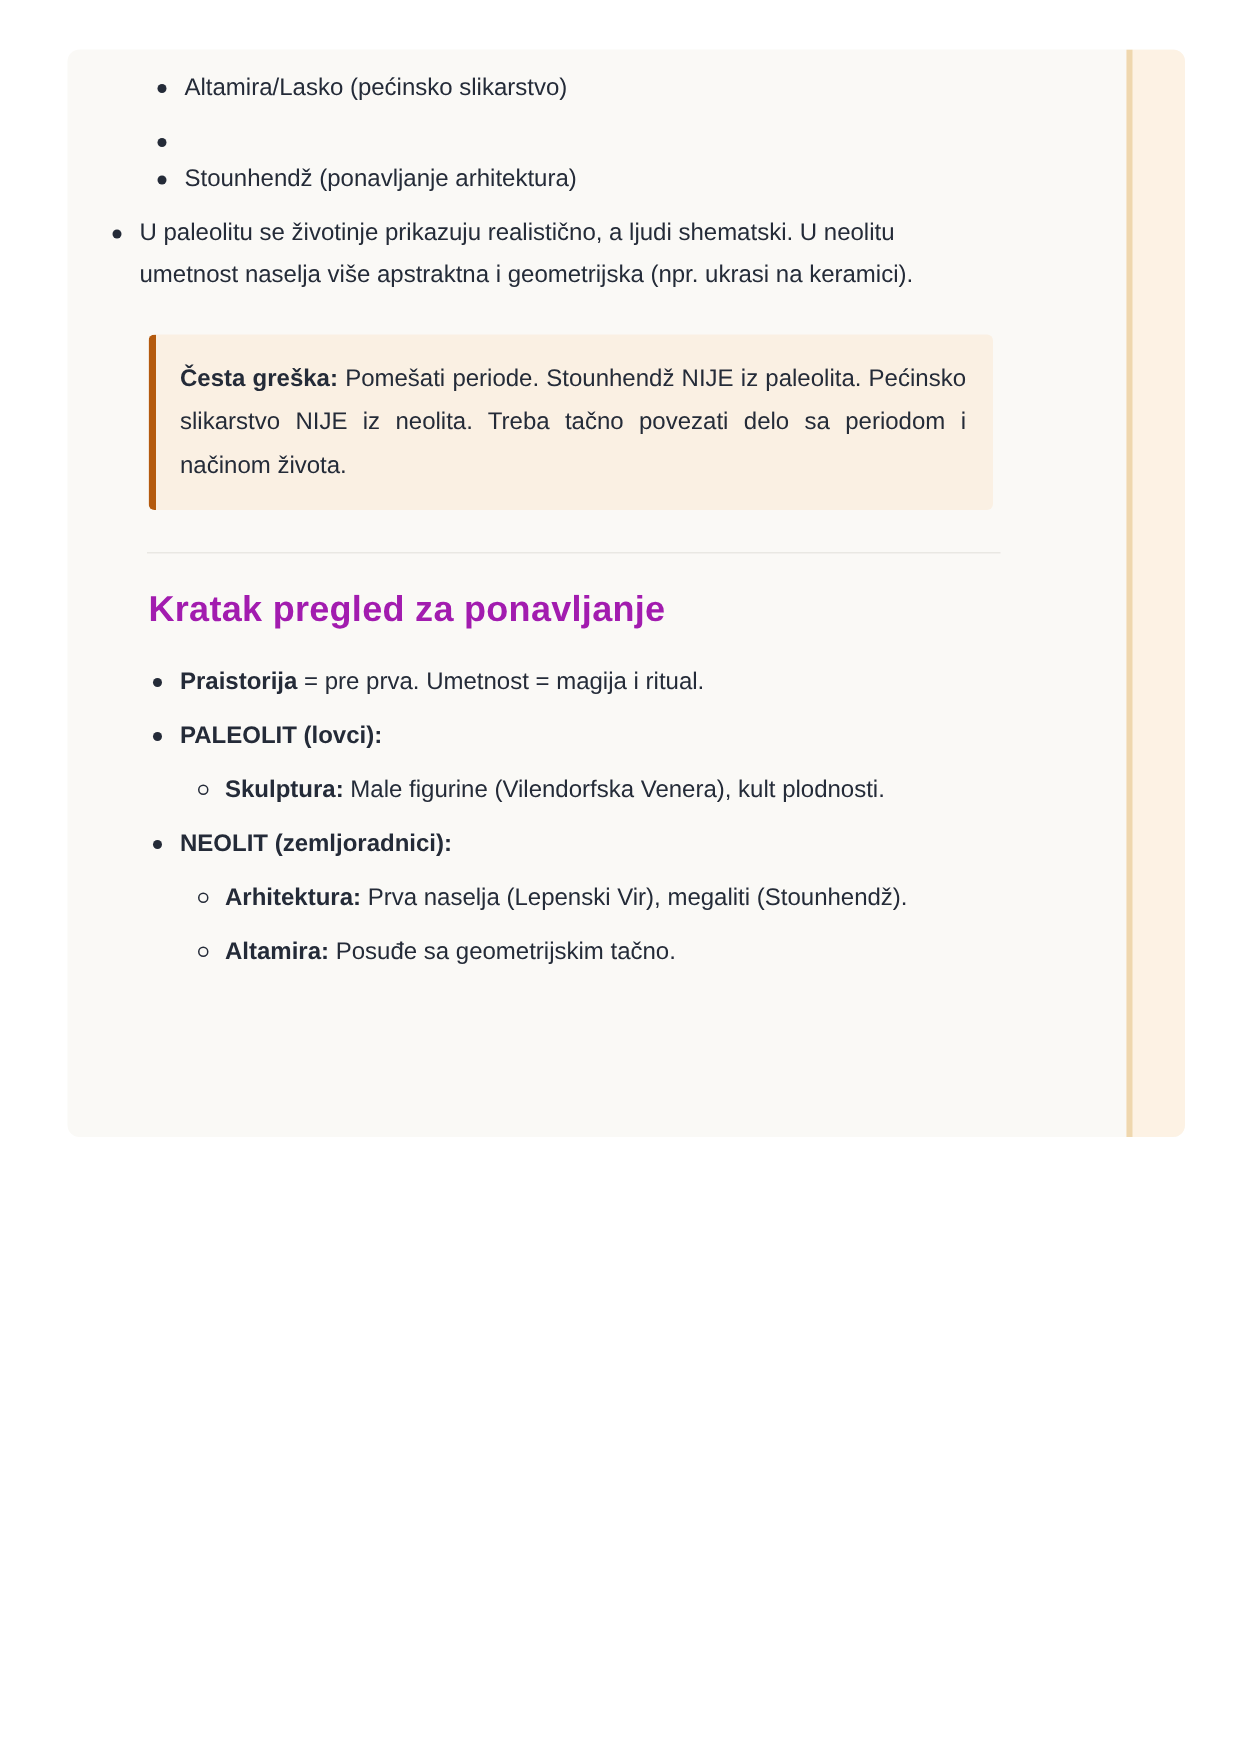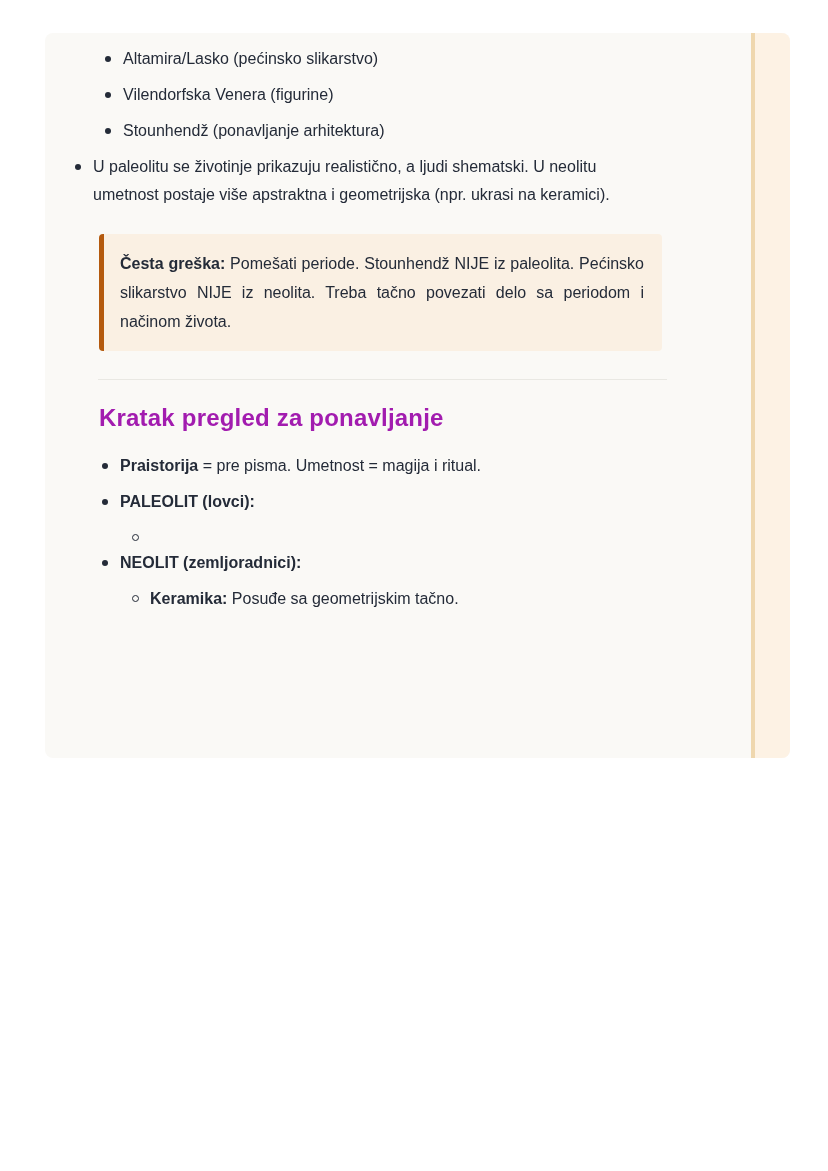--- a/index.html
+++ b/index.html
@@ -97,66 +97,70 @@
 
     <div class="content">
 
       <div>
         <div class="li lvl2">
           <span class="dot"></span>
           <span>Altamira/Lasko (pećinsko slikarstvo)</span>
         </div>
         <div class="li lvl2">
           <span class="dot"></span>
-          <span>Vilendorfska Venera (figurine)</span>
         </div>
         <div class="li lvl2">
           <span class="dot"></span>
           <span>Stounhendž (ponavljanje arhitektura)</span>
         </div>
       </div>
 
       <div class="li lvl1">
         <span class="dot"></span>
-        <span>U paleolitu se životinje prikazuju realistično, a ljudi shematski. U neolitu umetnost postaje više apstraktna i geometrijska (npr. ukrasi na keramici).</span>
+        <span>U paleolitu se životinje prikazuju realistično, a ljudi shematski. U neolitu umetnost naselja više apstraktna i geometrijska (npr. ukrasi na keramici).</span>
       </div>
 
       <div class="callout">
         <span class="b">Česta greška:</span><span> Pomešati periode. Stounhendž NIJE iz paleolita. Pećinsko slikarstvo NIJE iz neolita. Treba tačno povezati delo sa periodom i načinom života.</span>
       </div>
 
       <hr class="divider">
 
       <div class="heading">Kratak pregled za ponavljanje</div>
 
       <div class="review-list">
 
         <div class="li lvl1">
           <span class="dot"></span>
-          <span><span class="b">Praistorija</span><span> = pre pisma. Umetnost = magija i ritual.</span></span>
+          <span><span class="b">Praistorija</span><span> = pre prva. Umetnost = magija i ritual.</span></span>
         </div>
 
         <div class="group">
           <div class="li lvl1">
             <span class="dot"></span>
             <span class="b">PALEOLIT (lovci):</span>
           </div>
           <div class="li lvl2">
             <span class="ring"></span>
+            <span><span class="b">Skulptura:</span><span> Male figurine (Vilendorfska Venera), kult plodnosti.</span></span>
           </div>
         </div>
 
         <div class="group">
           <div class="li lvl1">
             <span class="dot"></span>
             <span class="b">NEOLIT (zemljoradnici):</span>
           </div>
           <div class="li lvl2">
             <span class="ring"></span>
-            <span><span class="b">Keramika:</span><span> Posuđe sa geometrijskim tačno.</span></span>
+            <span><span class="b">Arhitektura:</span><span> Prva naselja (Lepenski Vir), megaliti (Stounhendž).</span></span>
+          </div>
+          <div class="li lvl2">
+            <span class="ring"></span>
+            <span><span class="b">Altamira:</span><span> Posuđe sa geometrijskim tačno.</span></span>
           </div>
         </div>
 
       </div>
     </div>
   </div>
 
   <div class="footer">(c) Knowunity 2025</div>
 
 </div>

